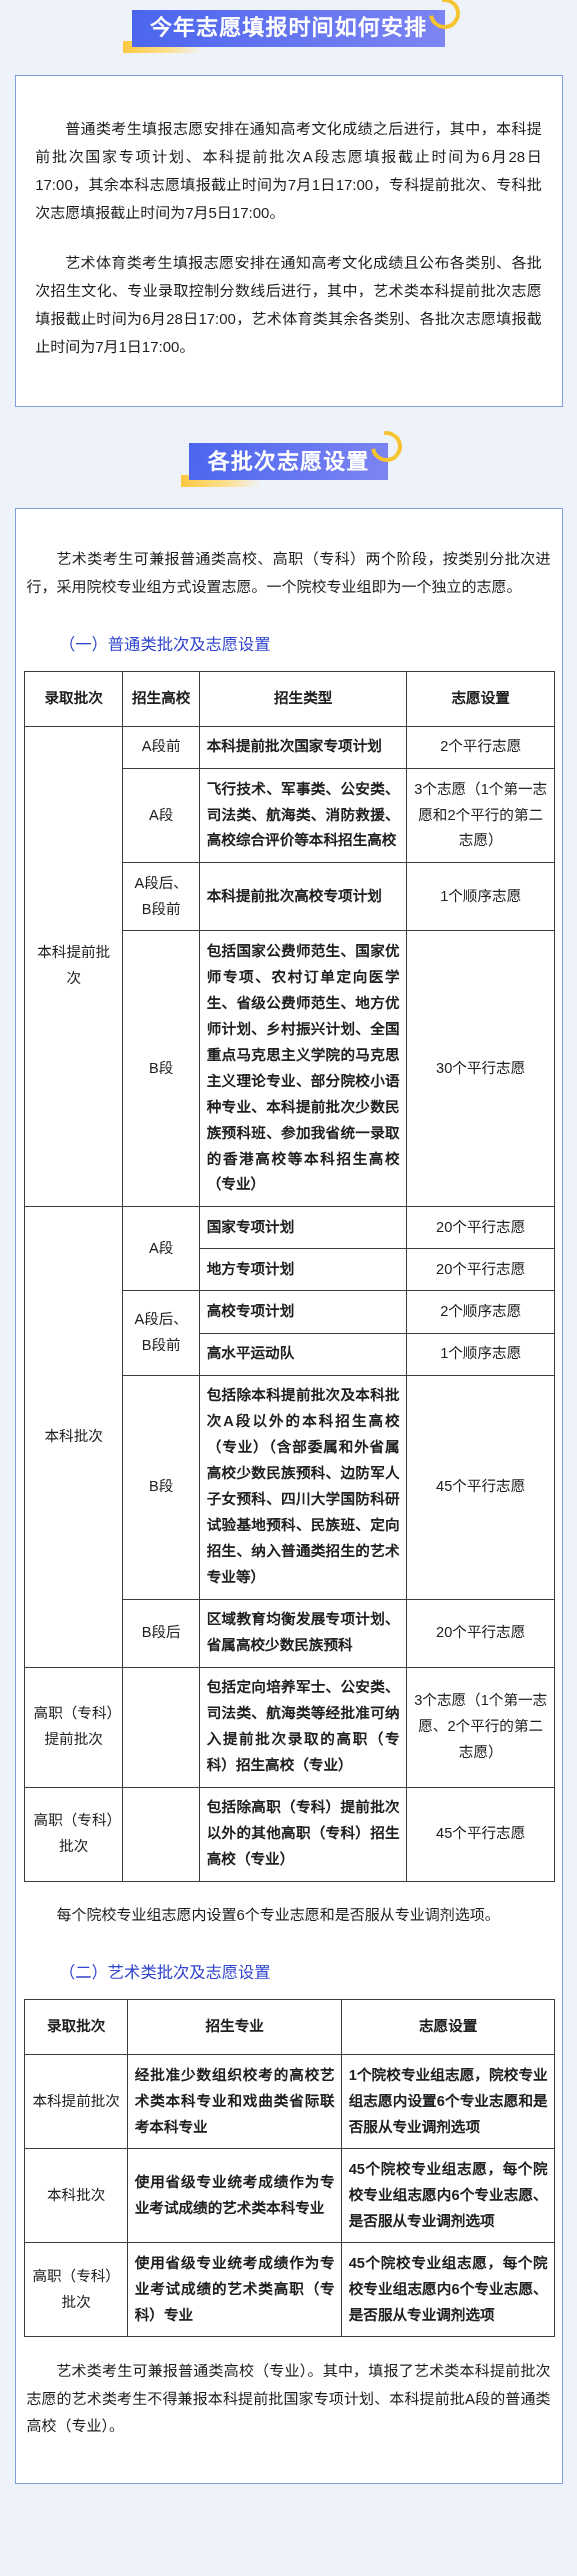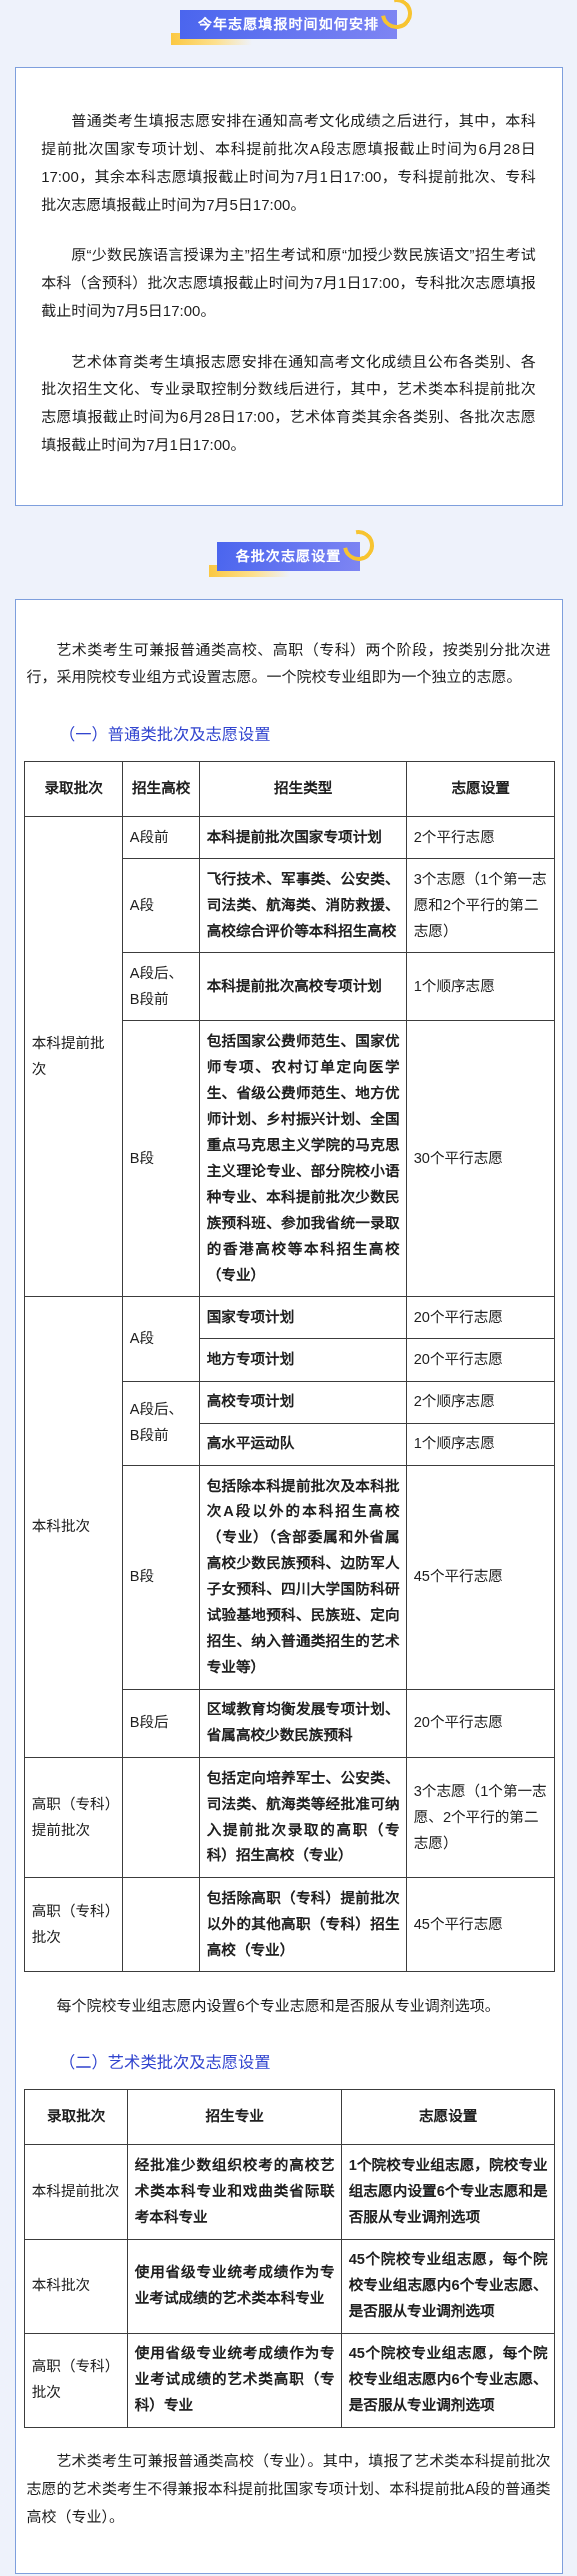--- a/index.html
+++ b/index.html
@@ -10,21 +10,21 @@
     color:#1a1a1a;
     -webkit-font-smoothing:antialiased;
   }
   .page{padding:9.8px 0 27px 0;}
 
   
   .badge-wrap{position:relative;width:fit-content;margin:0 auto 28px auto;}
   .badge{
     position:relative;z-index:2;
     background:linear-gradient(105deg,#4a65ee 0%,#7e85f3 100%);
-    color:#ffffff;font-weight:bold;font-size:14px;letter-spacing:1.1px;
+    color:#ffffff;font-weight:bold;font-size:22px;letter-spacing:1.1px;
     padding:7.6px 18.4px;line-height:1;
   }
   .badge-arc{
     position:absolute;z-index:3;top:-12px;right:-14.6px;
     width:23px;height:23px;border:4.9px solid #f7c431;border-radius:50%;
     border-left-color:transparent;transform:rotate(35deg);
   }
   .badge-bar{
     position:absolute;z-index:1;left:-8.7px;bottom:-6.5px;
     width:81px;height:12px;
@@ -37,41 +37,41 @@
     border:1.1px solid #7e9fdd;
     padding:16.3px 8.7px 23px 8.7px;
     box-sizing:border-box;
   }
   .box + .badge-wrap{margin-top:36px;border-radius:9px;}
 
   p.body{
     font-size:15px;line-height:1.85;text-indent:2em;
     text-align:justify;margin:19.5px 2.2px;color:#1c1c1c;
   }
-  .box1 p.body{margin:23px 17px;}
+  .box1 p.body{margin:23px 11px;}
 
   h3.sec{
     color:#3245cf;font-size:16.3px;font-weight:normal;
     text-indent:2em;line-height:1.6;text-align:justify;
     margin:30px 2.2px 14px 2.2px;
   }
 
   
   table.tbl{
     border-collapse:collapse;margin:5.4px auto 0 auto;
     width:530px;table-layout:fixed;
   }
   table.tbl td{
     border:1.1px solid #3c3c3c;
     font-size:14.6px;line-height:1.78;color:#202020;
     padding:7.6px 6.5px;vertical-align:middle;
     word-break:break-all;
   }
   table.tbl td.hd{font-weight:bold;text-align:center;padding:14px 3.3px;}
-  table.tbl td.ct{text-align:left;}
+  table.tbl td.ct{text-align:center;}
   table.tbl td.lt{text-align:justify;font-weight:bold;}
   .note{margin-top:22px;}
 
   .c-batch{width:98px;}
   .c-seq{width:77px;}
   .c-type{width:207px;}
   .c-set{width:148px;}
   .c-batch3{width:103px;}
   .c-type3{width:214px;}
   .c-set3{width:213px;}
@@ -82,21 +82,20 @@
 <div class="page">
 
   <div class="badge-wrap">
     <span class="badge-bar"></span>
     <div class="badge">今年志愿填报时间如何安排</div>
     <span class="badge-arc"></span>
   </div>
 
   <div class="box box1">
     <p class="body">普通类考生填报志愿安排在通知高考文化成绩之后进行，其中，本科提前批次国家专项计划、本科提前批次A段志愿填报截止时间为6月28日17:00，其余本科志愿填报截止时间为7月1日17:00，专科提前批次、专科批次志愿填报截止时间为7月5日17:00。</p>
-    <p class="body">原“少数民族语言授课为主”招生考试和原“加授少数民族语文”招生考试本科（含预科）批次志愿填报截止时间为7月1日17:00，专科批次志愿填报截止时间为7月5日17:00。</p>
     <p class="body">艺术体育类考生填报志愿安排在通知高考文化成绩且公布各类别、各批次招生文化、专业录取控制分数线后进行，其中，艺术类本科提前批次志愿填报截止时间为6月28日17:00，艺术体育类其余各类别、各批次志愿填报截止时间为7月1日17:00。</p>
   </div>
 
   <div class="badge-wrap">
     <span class="badge-bar"></span>
     <div class="badge">各批次志愿设置</div>
     <span class="badge-arc"></span>
   </div>
 
   <div class="box box2">

